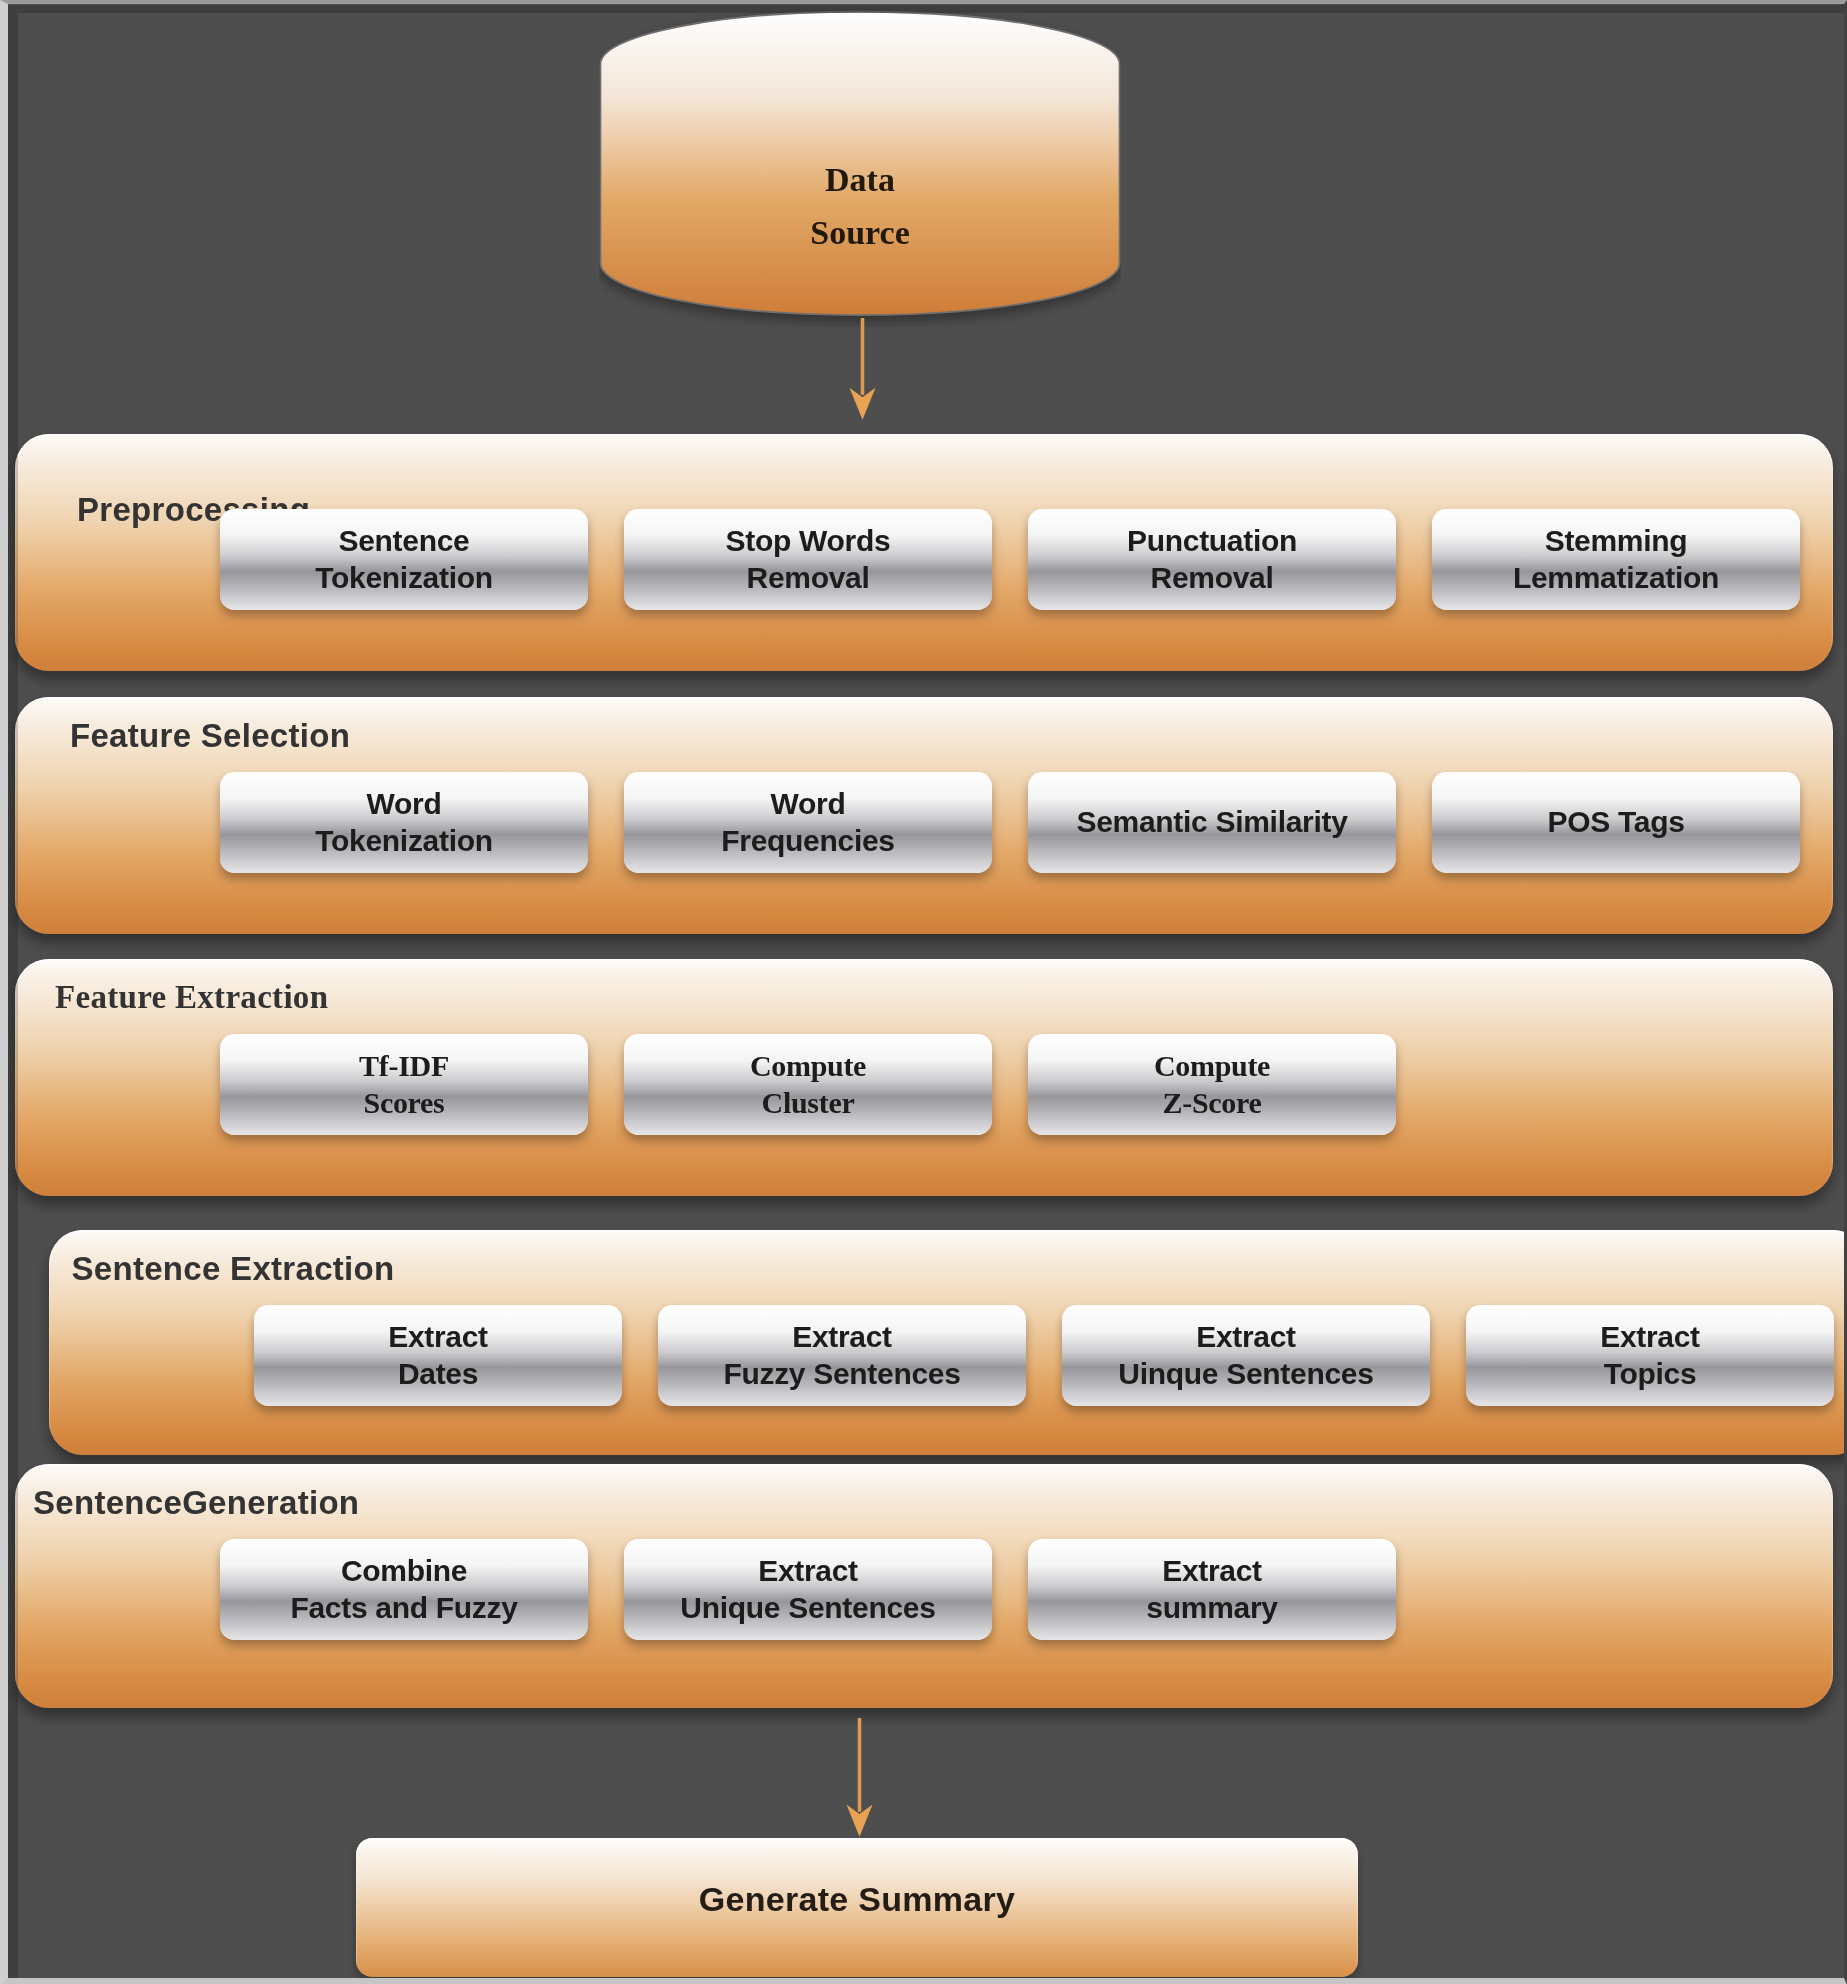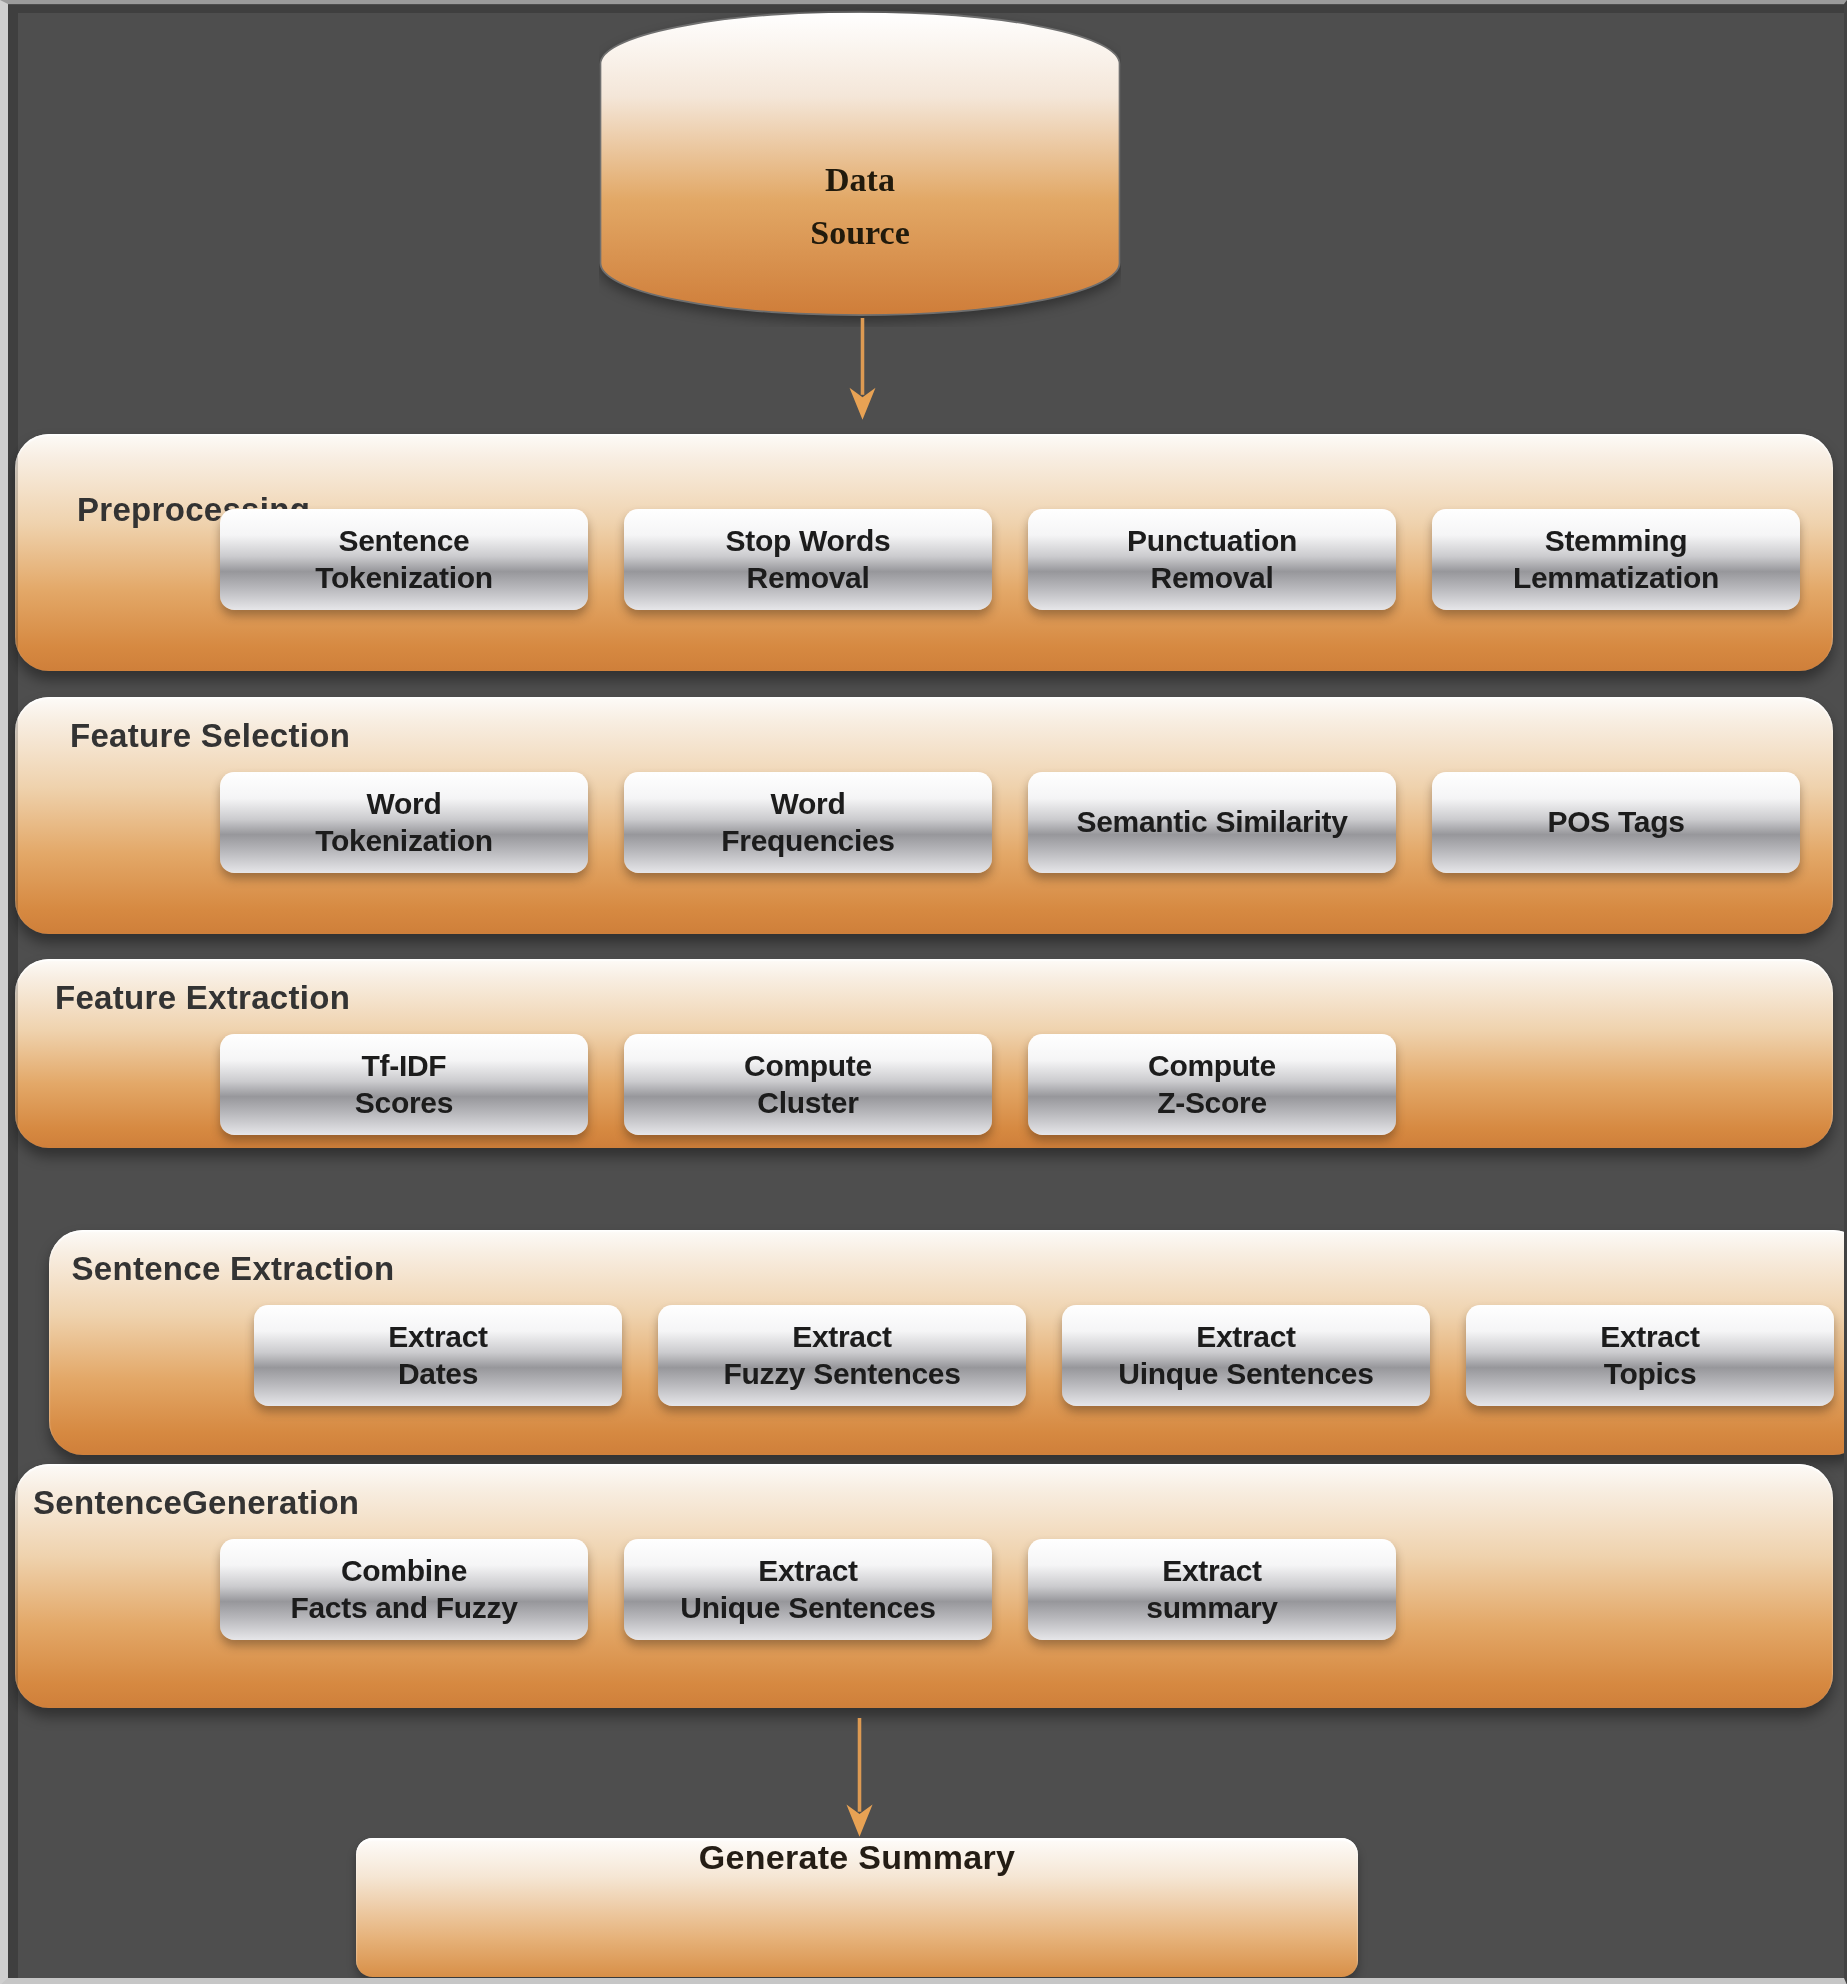--- a/index.html
+++ b/index.html
@@ -54,36 +54,36 @@
       #ffffff 0%, #f5f5f6 26%, #cbcbce 47%, #97979b 62%, #b7b7bb 78%, #e6e6e9 100%);
     display:flex; align-items:center; justify-content:center; text-align:center;
     white-space:pre-line;
     font-weight:bold; font-size:30px; line-height:1.22; color:#1c1c1c;
     letter-spacing:-0.3px;
     box-shadow: 0 6px 9.5px rgba(55,35,15,0.38);
   }
 
   .s1 { top:434px;  height:237px; }
   .s2 { top:697px; height:237px; }
-  .s3 { top:959px; height:189px; }
+  .s3 { top:959px; height:237px;font-family:Liberation Serif, serif; }
   .s4 { top:1230px; height:225px;margin-left:34px; }
   .s5 { top:1464px; height:244px; }
   .s1 .section-title { left:62px;margin-top:37px; }
   .s2 .section-title { left:55px; }
   .s3 .section-title { left:40px; }
   .s4 .section-title { left:22.5px; }
   .s5 .section-title { left:18px; }
 
   
   .final-box {
     position:absolute; left:356px; top:1838px; width:1002px; height:139px;
     border-radius:16.6px; z-index:6;
     background:linear-gradient(180deg,
       #fefcfa 0%, #f5e6d4 28%, #e6b27a 72%, #d88f47 100%);
-    display:flex; justify-content:center;
+    display:flex; align-items:center; justify-content:center;
     font-weight:bold; font-size:34px; color:#241d15; letter-spacing:0.3px;
     box-shadow: 0 6px 9.5px rgba(0,0,0,0.3), inset 0 2.4px 1.8px rgba(255,255,255,0.95);
     padding-bottom:15.4px; box-sizing:border-box;
   }
 </style>
 </head>
 <body>
 
 <div class="canvas">
 

